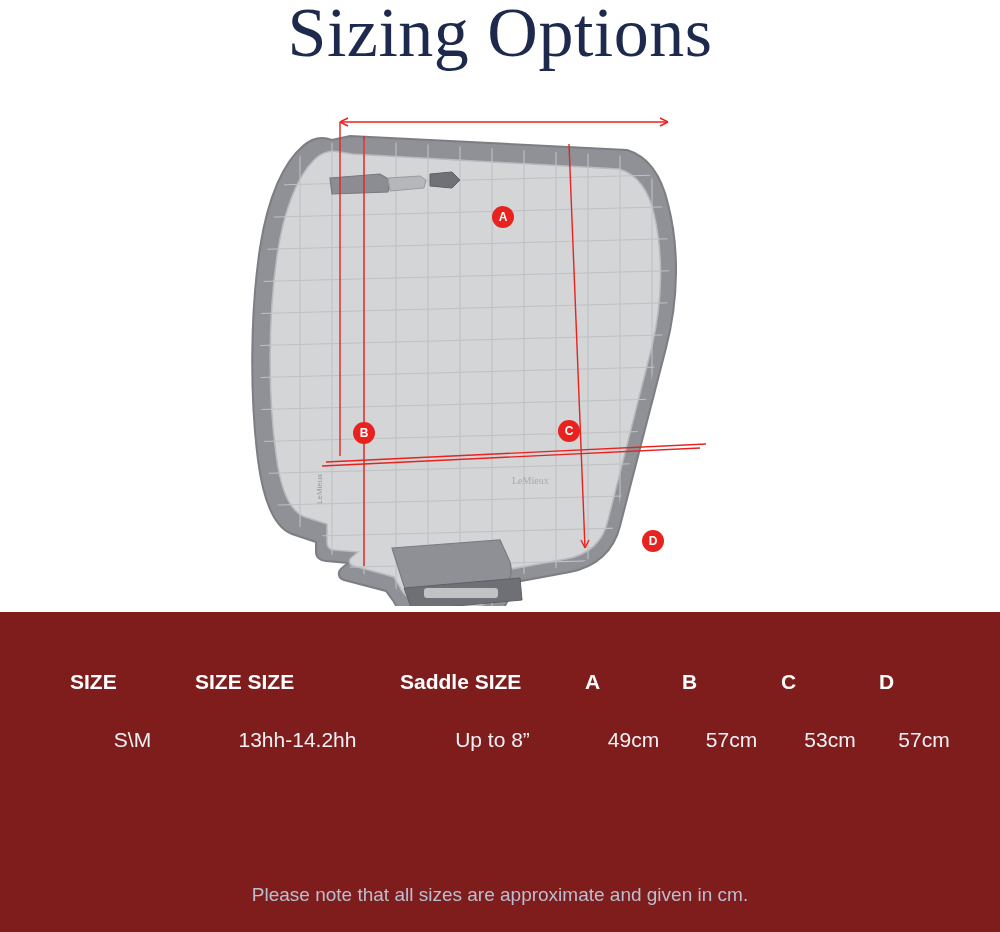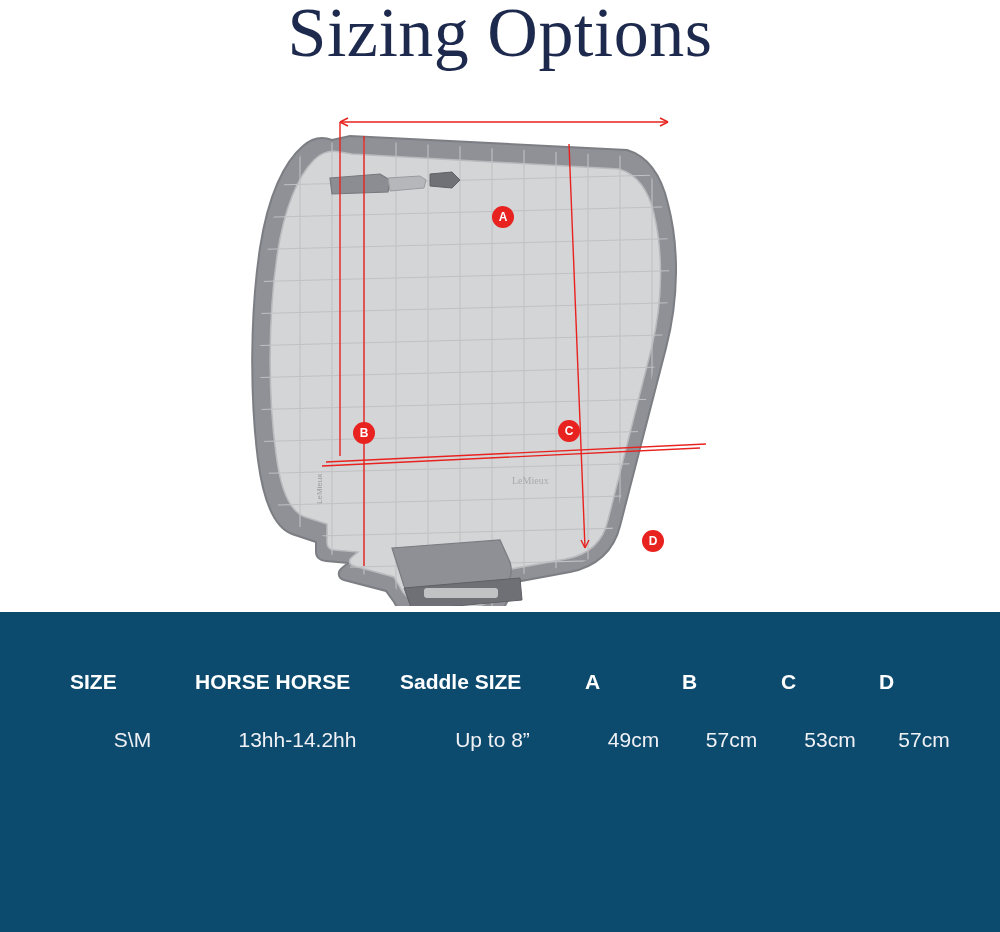--- a/index.html
+++ b/index.html
@@ -66,21 +66,21 @@
   #bubble-c { left: 558px; top: 324px; }
   #bubble-d { left: 642px; top: 434px; }
 
   
   .panel {
     position: absolute;
     left: 0;
     top: 612px;
     width: 1000px;
     height: 320px;
-    background: #0c4a6e;
+    background: #7f1d1d;
   }
   table.sizing {
     position: absolute;
     left: 70px;
     top: 58px;
     border-collapse: collapse;
     color: #ffffff;
   }
   table.sizing th {
     font-size: 21px;
@@ -241,36 +241,37 @@
     <div class="bubble" id="bubble-b">B</div>
     <div class="bubble" id="bubble-c">C</div>
     <div class="bubble" id="bubble-d">D</div>
   </div>
 
   <div class="panel">
     <table class="sizing">
       <thead>
         <tr>
           <th class="col-size">SIZE</th>
-          <th class="col-horse">HORSE HORSE</th>
+          <th class="col-horse">SIZE SIZE</th>
           <th class="col-saddle">Saddle SIZE</th>
           <th class="col-a">A</th>
           <th class="col-b">B</th>
           <th class="col-c">C</th>
           <th class="col-d">D</th>
         </tr>
       </thead>
       <tbody>
         <tr>
           <td>S\M</td>
           <td>13hh-14.2hh</td>
           <td>Up to 8”</td>
           <td>49cm</td>
           <td>57cm</td>
           <td>53cm</td>
           <td>57cm</td>
         </tr>
       </tbody>
     </table>
 
+    <div class="footnote">Please note that all sizes are approximate and given in cm.</div>
   </div>
 
 </div>
 
 </body></html>

